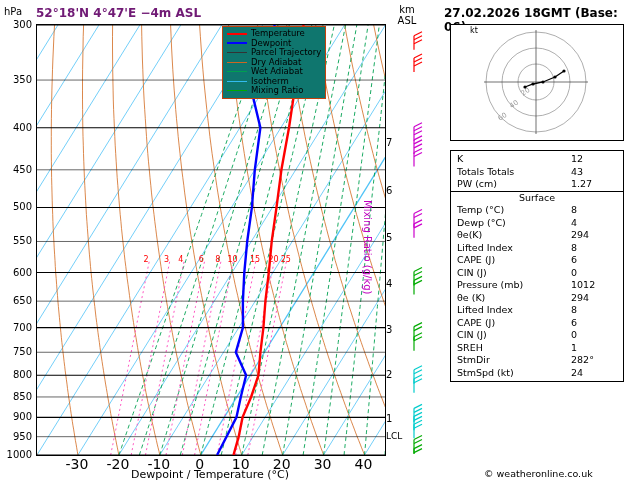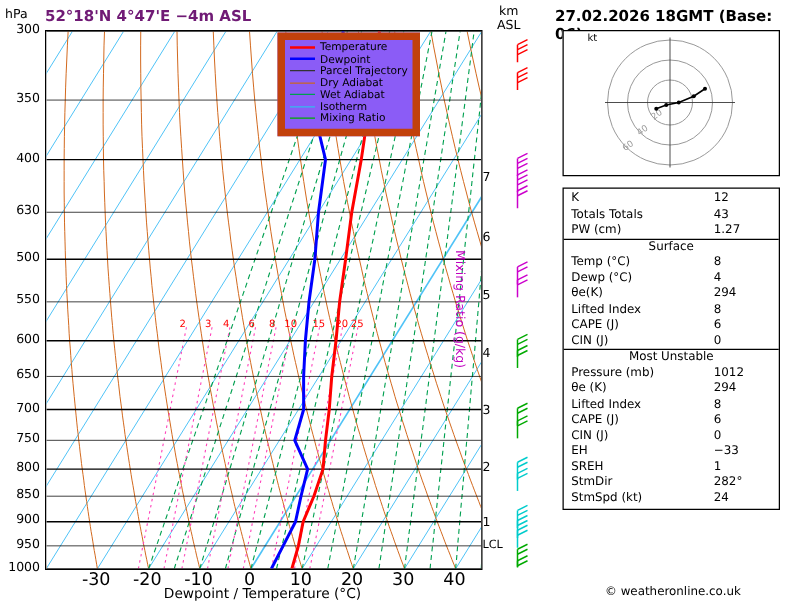--- a/index.html
+++ b/index.html
@@ -19,21 +19,21 @@
   .xlabel{position:absolute;font-size:14px;color:#000;transform:translateX(-50%);text-align:center;}
   #xtitle{position:absolute;left:36px;top:468px;width:348px;text-align:center;font-size:11px;color:#000;}
   
   #kmlabels{position:absolute;left:384px;top:24px;width:32px;height:430px;}
   .kmlab{position:absolute;left:2px;font-size:10px;color:#000;transform:translateY(-50%);}
   #lcl{position:absolute;left:386px;font-size:9px;color:#000;transform:translateY(-50%);}
   
   #mixlabel{position:absolute;left:362px;top:200px;font-size:10px;color:#c000c0;
      writing-mode:vertical-rl;text-orientation:mixed;}
   
-  #legend{position:absolute;left:222px;top:26px;background:#8b5cf6;border:6px solid #c2410c;padding:2px 4px;font-size:8.5px;line-height:9.5px;}
+  #legend{position:absolute;left:222px;top:26px;background:#0f766e;border:1px solid #c2410c;padding:2px 4px;font-size:8.5px;line-height:9.5px;}
   #legend div{white-space:nowrap;}
   #legend i{display:inline-block;width:20px;height:0;border-top:2px solid;margin-right:4px;vertical-align:middle;}
   
   #hodo{left:450px;top:24px;width:172px;height:115px;border:1px solid #000;background:#fff;}
   #hodo .kt{position:absolute;left:3px;top:1px;font-size:8px;color:#000;padding-left:16px;}
   
   .panel{position:absolute;left:450px;width:172px;border:1px solid #000;background:#fff;font-size:9.5px;color:#000;}
   .row{display:flex;justify-content:space-between;padding:0 6px;line-height:12.5px;}
   .row span:last-child{min-width:46px;}
   .sect{text-align:center;line-height:12.5px;border-top:1px solid #000;}
@@ -146,21 +146,21 @@
       <line x1="0" y1="430" x2="348" y2="430" stroke="#000" stroke-width="1.1"></line>
       <path d="M196.5,430.0 L201.7,411.7 L205.5,392.4 L214.1,372.0 L221.4,350.3 L223.4,327.3 L226.4,302.6 L228.4,276.1 L231.8,247.6 L234.7,216.5 L239.5,182.4 L244.4,144.8 L252.0,102.7 L259.1,55.1 L266.6,0.0 " fill="none" stroke="#ff0000" stroke-width="2.4" stroke-linejoin="round"></path>
       <path d="M180.1,430.0 L189.5,411.7 L199.4,392.4 L203.8,372.0 L209.1,350.3 L198.8,327.3 L205.9,302.6 L205.9,276.1 L207.3,247.6 L210.2,216.5 L214.9,182.4 L217.8,144.8 L223.4,102.7 L212.0,55.1 L237.9,0.0 " fill="none" stroke="#0000ff" stroke-width="2.4" stroke-linejoin="round"></path>
     </svg>
 </div>
 
 <div id="ylabels" class="abs">
     <div class="ylabel" style="top: 0px;">300</div>
     <div class="ylabel" style="top: 55.0551px;">350</div>
     <div class="ylabel" style="top: 102.746px;">400</div>
-    <div class="ylabel" style="top: 144.812px;">630</div>
+    <div class="ylabel" style="top: 144.812px;">450</div>
     <div class="ylabel" style="top: 182.442px;">500</div>
     <div class="ylabel" style="top: 216.482px;">550</div>
     <div class="ylabel" style="top: 247.558px;">600</div>
     <div class="ylabel" style="top: 276.145px;">650</div>
     <div class="ylabel" style="top: 302.613px;">700</div>
     <div class="ylabel" style="top: 327.254px;">750</div>
     <div class="ylabel" style="top: 350.304px;">800</div>
     <div class="ylabel" style="top: 371.956px;">850</div>
     <div class="ylabel" style="top: 392.37px;">900</div>
     <div class="ylabel" style="top: 411.681px;">950</div>
@@ -250,44 +250,39 @@
       <span>8</span>
     </div>
     <div class="row">
       <span>CAPE (J)</span>
       <span>6</span>
     </div>
     <div class="row">
       <span>CIN (J)</span>
       <span>0</span>
     </div>
-    <div class="sect">Most Unstable</div>
     <div class="row">
       <span>Pressure (mb)</span>
       <span>1012</span>
     </div>
     <div class="row">
       <span>θe (K)</span>
       <span>294</span>
     </div>
     <div class="row">
       <span>Lifted Index</span>
       <span>8</span>
     </div>
     <div class="row">
       <span>CAPE (J)</span>
       <span>6</span>
     </div>
     <div class="row">
       <span>CIN (J)</span>
       <span>0</span>
-    </div>
-    <div class="row">
-      <span>EH</span>
-      <span>−33</span>
     </div>
     <div class="row">
       <span>SREH</span>
       <span>1</span>
     </div>
     <div class="row">
       <span>StmDir</span>
       <span>282°</span>
     </div>
     <div class="row">

